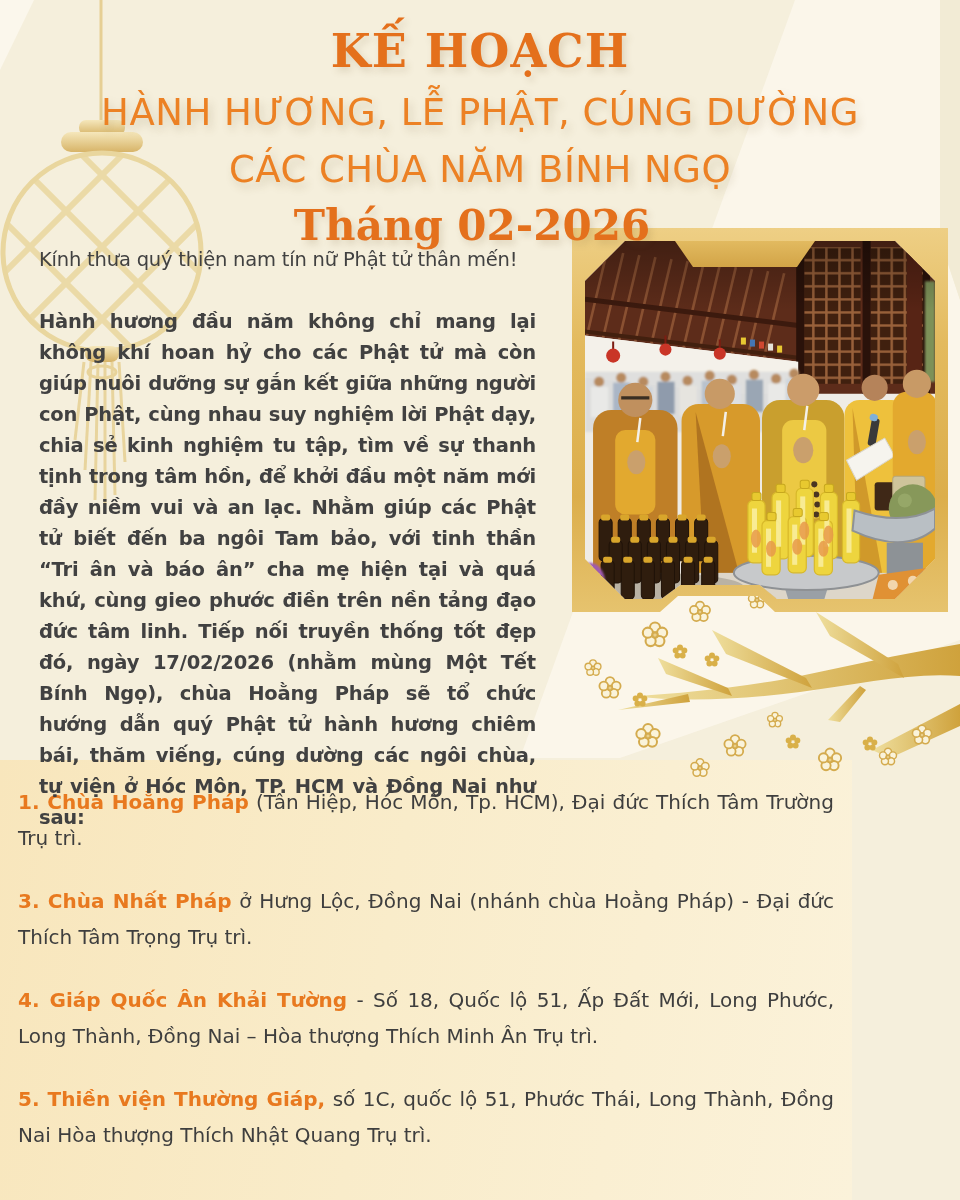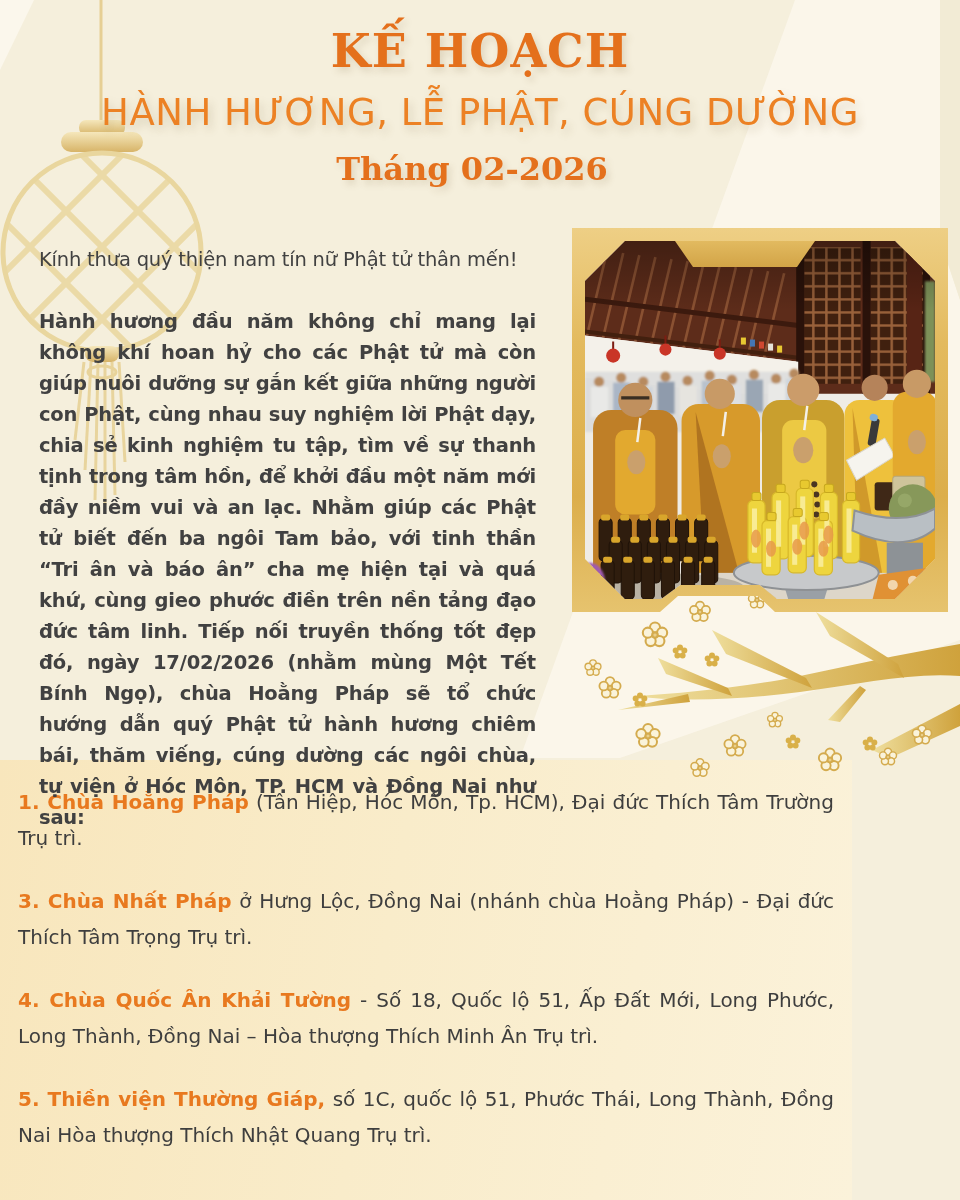--- a/index.html
+++ b/index.html
@@ -9,21 +9,21 @@
   
   .band{position:absolute;inset:0;pointer-events:none;}
   .band-main{background:#fbf7ec;clip-path:polygon(795px 0,940px 0,940px 240px,960px 300px,960px 640px,620px 758px,520px 758px);opacity:.85;}
   .band-right{background:#f0e8d0;clip-path:polygon(940px 0,960px 0,960px 300px,940px 240px);opacity:.6;}
   .band-corner{background:#fbf7ec;clip-path:polygon(0 0,34px 0,0 70px);}
 
   
   .header{position:absolute;top:8px;left:0;width:960px;text-align:center;z-index:6;}
   .title-main{margin:16px 0 0 0;font-family:"DejaVu Serif",serif;font-weight:bold;font-size:46px;line-height:55px;color:#e4701c;letter-spacing:1px;text-shadow:3px 4px 7px rgba(120,95,50,.18);}
   .title-sub{margin:11px;font-size:37px;line-height:46px;font-weight:400;color:#ec8124;letter-spacing:.5px;text-shadow:3px 5px 8px rgba(120,95,50,.22);}
-  .title-month{margin:7px 16px 0 0;font-family:"DejaVu Serif",serif;font-weight:bold;font-size:32px;line-height:44px;color:#e4701c;text-shadow:3px 4px 7px rgba(120,95,50,.18);}
+  .title-month{margin:7px 16px 0 0;font-family:"DejaVu Serif",serif;font-weight:bold;font-size:42px;line-height:44px;color:#e4701c;text-shadow:3px 4px 7px rgba(120,95,50,.18);}
 
   
   .intro{position:absolute;left:27px;top:232px;width:521px;z-index:6;color:#414141;font-size:19.5px;letter-spacing:-.2px;line-height:31px;}
   .intro p{margin:12px;}
   .intro .greeting{margin-bottom:31px;text-align:left;}
   .intro .para{text-align:justify;font-weight:bold;}
 
   
   .photo-frame{position:absolute;left:572px;top:228px;width:376px;height:384px;z-index:5;}
   .frame-bg{position:absolute;inset:0;background:linear-gradient(180deg,#eecf85 0%,#e3ba5e 30%,#dcae4b 70%,#e7c univ06e 100%);background:linear-gradient(180deg,#eecf85 0%,#e3ba5e 30%,#dcae4b 70%,#e6c36e 100%);
@@ -91,20 +91,21 @@
       <line x1="117" y1="362" x2="120" y2="495"></line>
       <line x1="124" y1="362" x2="130" y2="462"></line>
       <line x1="89" y1="362" x2="80" y2="440"></line>
     </g>
     <ellipse cx="107" cy="372" rx="14" ry="6" fill="none" stroke="#e8d39a" stroke-width="3"></ellipse>
   </svg>
 
   <div class="header">
     <h1 class="title-main">KẾ HOẠCH</h1>
     <div class="title-sub">HÀNH HƯƠNG, LỄ PHẬT, CÚNG DƯỜNG</div>
+    <div class="title-sub">CÁC CHÙA NĂM BÍNH NGỌ</div>
     <div class="title-month">Tháng 02-2026</div>
   </div>
 
   <div class="intro">
     <p class="greeting">Kính thưa quý thiện nam tín nữ Phật tử thân mến!</p>
     <p class="para">Hành hương đầu năm không chỉ mang lại không khí hoan hỷ cho các Phật tử mà còn giúp nuôi dưỡng sự gắn kết giữa những người con Phật, cùng nhau suy nghiệm lời Phật dạy, chia sẻ kinh nghiệm tu tập, tìm về sự thanh tịnh trong tâm hồn, để khởi đầu một năm mới đầy niềm vui và an lạc. Nhằm giúp các Phật tử biết đến ba ngôi Tam bảo, với tinh thần “Tri ân và báo ân” cha mẹ hiện tại và quá khứ, cùng gieo phước điền trên nền tảng đạo đức tâm linh. Tiếp nối truyền thống tốt đẹp đó, ngày 17/02/2026 (nhằm mùng Một Tết Bính Ngọ), chùa Hoằng Pháp sẽ tổ chức hướng dẫn quý Phật tử hành hương chiêm bái, thăm viếng, cúng dường các ngôi chùa, tự viện ở Hóc Môn, TP. HCM và Đồng Nai như sau:</p>
   </div>
 
   <div class="photo-frame">
     <div class="frame-bg"></div>
@@ -395,17 +396,17 @@
     <use href="#flower-solid" transform="translate(120,60)"></use>
     <use href="#flower-solid" transform="translate(80,108)"></use>
     <use href="#flower-solid" transform="translate(152,68)"></use>
     <use href="#flower-solid" transform="translate(233,150)"></use>
     <use href="#flower-solid" transform="translate(310,152)"></use>
   </svg>
 
   <div class="temple-list">
     <p class="temple"><span class="nm">1. </span><span class="nm">Chùa Hoằng Pháp</span><span> (Tân Hiệp, Hóc Môn, Tp. HCM), Đại đức Thích Tâm Trường Trụ trì.</span></p>
     <p class="temple"><span class="nm">3. </span><span class="nm">Chùa Nhất Pháp</span><span> ở Hưng Lộc, Đồng Nai (nhánh chùa Hoằng Pháp) - Đại đức Thích Tâm Trọng Trụ trì.</span></p>
-    <p class="temple"><span class="nm">4. </span><span class="nm">Chùa Quốc Ân Khải Tường</span><span> - Số 18, Quốc lộ 51, Ấp Đất Mới, Long Phước, Long Thành, Đồng Nai – Hòa thượng Thích Minh Ân Trụ trì.</span></p>
+    <p class="temple"><span class="nm">4. </span><span class="nm">Giáp Quốc Ân Khải Tường</span><span> - Số 18, Quốc lộ 51, Ấp Đất Mới, Long Phước, Long Thành, Đồng Nai – Hòa thượng Thích Minh Ân Trụ trì.</span></p>
     <p class="temple"><span class="nm">5. </span><span class="nm">Thiền viện Thường Giáp,</span><span> số 1C, quốc lộ 51, Phước Thái, Long Thành, Đồng Nai Hòa thượng Thích Nhật Quang Trụ trì.</span></p>
   </div>
 
 </div>
 
 </body></html>

